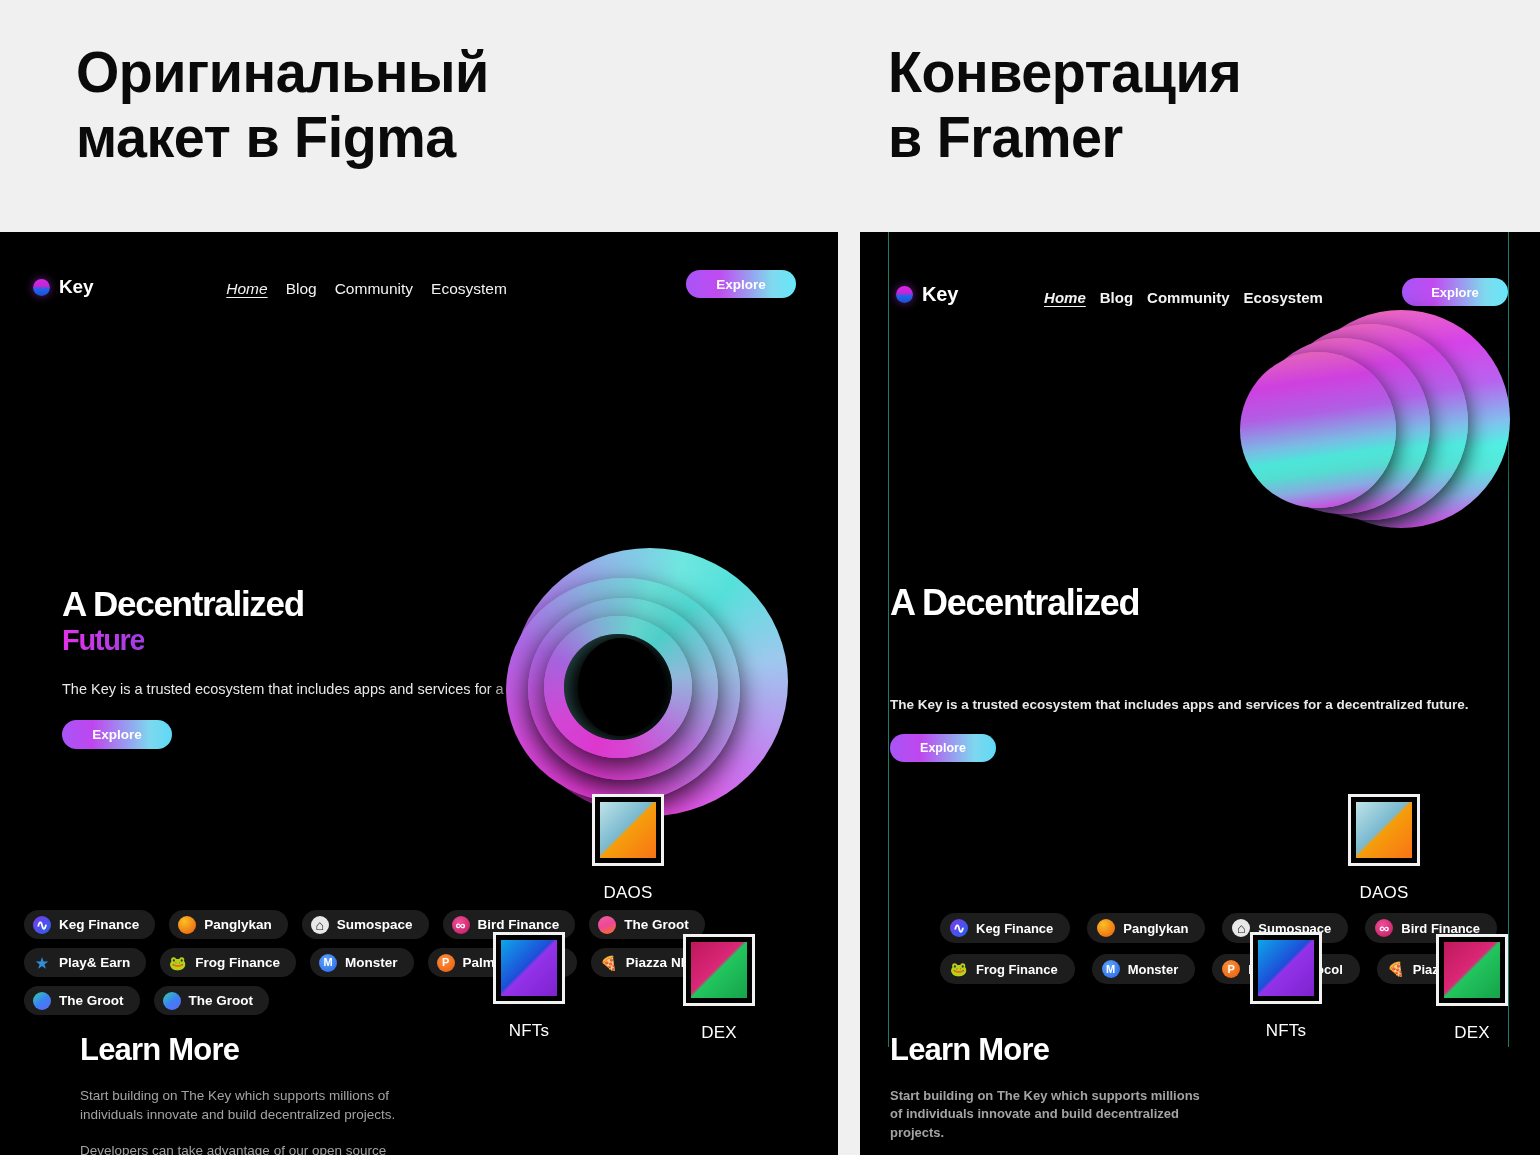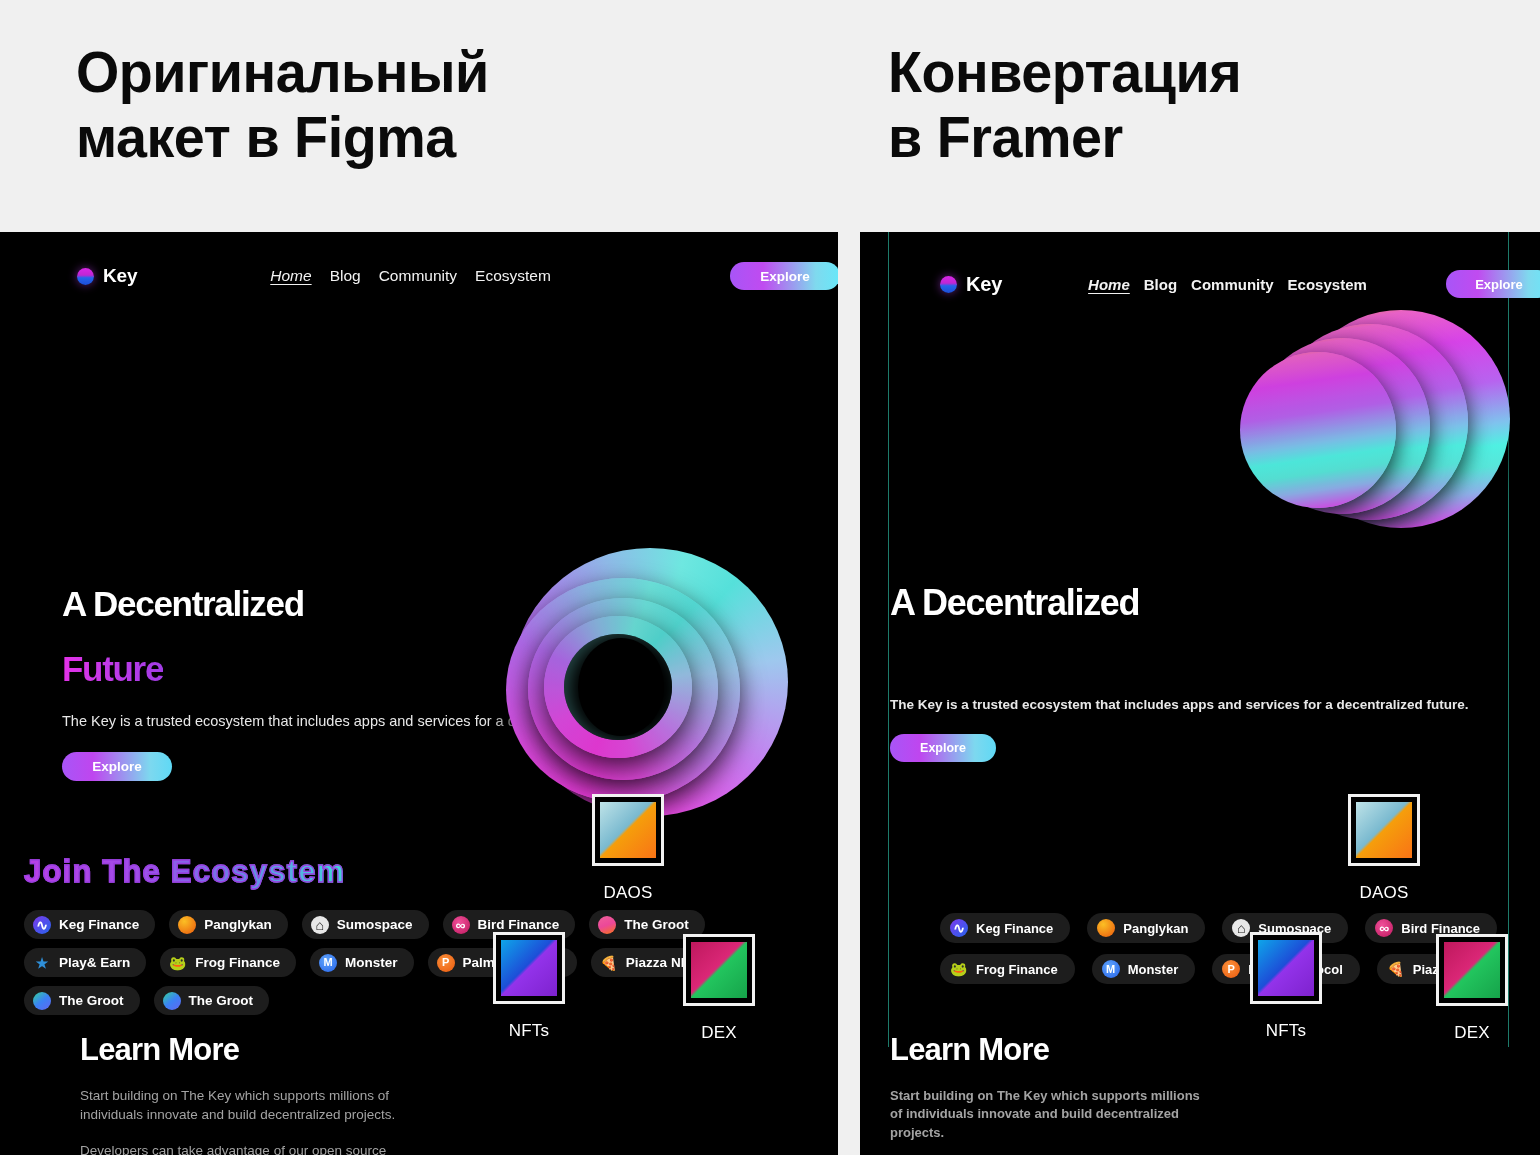--- a/index.html
+++ b/index.html
@@ -32,21 +32,21 @@
 
   
   .guide {
     position:absolute; top:0; bottom:108px; width:1px;
     background:#1d7a6a;
   }
   .guide.g-left  { left:28px; }
   .guide.g-right { left:648px; }
 
   
-  .nav { position:absolute; display:flex; align-items:center;margin-left:44px; }
+  .nav { position:absolute; display:flex; align-items:flex-end; }
   #nav-figma  { left:0; top:22px; width:838px; height:44px; }
   #nav-framer { left:0; top:30px; width:680px; height:44px; }
 
   .brand { display:flex; align-items:center; gap:9px; }
   .brand-dot {
     width:17px; height:17px; border-radius:50%;
     background:linear-gradient(180deg,#d926e8 0%,#c026d3 42%,#2563eb 58%,#1d4ed8 100%);
     box-shadow:0 0 10px rgba(180,60,230,.55);
     flex:none;
   }
@@ -93,21 +93,21 @@
   .hero-sub { color:#e8e8e8; line-height:1.42; }
   .cta-pill {
     border:none; cursor:pointer; color:#fff;
     border-radius:999px; font-weight:600;
     background:linear-gradient(90deg,#a855f7 0%,#bf46ef 28%,#7dd8ef 80%,#5fd9f5 100%);
   }
 
   
   #hero-figma { position:absolute; left:62px; top:352px; }
   #hero-figma .hero-title  { font-size:35px; }
-  #hero-figma .hero-future { font-size:35px; margin-top:25px; }
+  #hero-figma .hero-future { font-size:29px; }
   #hero-figma .hero-sub    { font-size:14.5px; margin-top:22px; }
   #hero-figma .cta-pill    { margin-top:20px; width:110px; height:29px; font-size:13.5px; }
   #art-figma { position:absolute; left:506px; top:302px; width:282px; height:282px; }
 
   
   #hero-framer { position:absolute; left:30px; top:350px; }
   #hero-framer .hero-title  { font-size:36px; }
   #hero-framer .hero-sub    { font-size:13.5px; font-weight:bold; margin-top:72px; line-height:1.35; }
   #hero-framer .cta-pill    { margin-top:20px; width:106px; height:28px; font-size:12.5px; font-weight:bold; }
   #art-framer { position:absolute; left:378px; top:78px; width:272px; height:272px; }
@@ -236,21 +236,20 @@
       <div class="spiral">
         <div class="sring" style="left:6px;  top:14px;  width:276px; height:268px;"></div>
         <div class="sring" style="left:0px;  top:44px;  width:234px; height:224px; filter:brightness(.96);"></div>
         <div class="sring" style="left:22px; top:64px;  width:190px; height:182px; filter:brightness(.94);"></div>
         <div class="sring" style="left:38px; top:82px;  width:148px; height:142px; filter:brightness(.92);"></div>
         <div class="shole" style="left:58px; top:100px; width:108px; height:106px;"></div>
         <div class="shole" style="left:72px; top:104px; width:86px;  height:98px;  box-shadow:none;"></div>
       </div>
     </div>
 
-    <div id="eco-title">Join The Ecosystem</div>
 
     <div class="chips" id="chips-figma">
         <div class="chip">
           <span class="chip-ico" style="background: linear-gradient(135deg, rgb(124, 58, 237), rgb(37, 99, 235)); color: rgb(255, 255, 255); font-weight: bold; font-size: 14px;">∿</span>
           <span>Keg Finance</span>
         </div>
         <div class="chip">
           <span class="chip-ico" style="background: radial-gradient(circle at 35% 30%, rgb(251, 191, 36), rgb(234, 88, 12));"></span>
           <span>Panglykan</span>
         </div>

